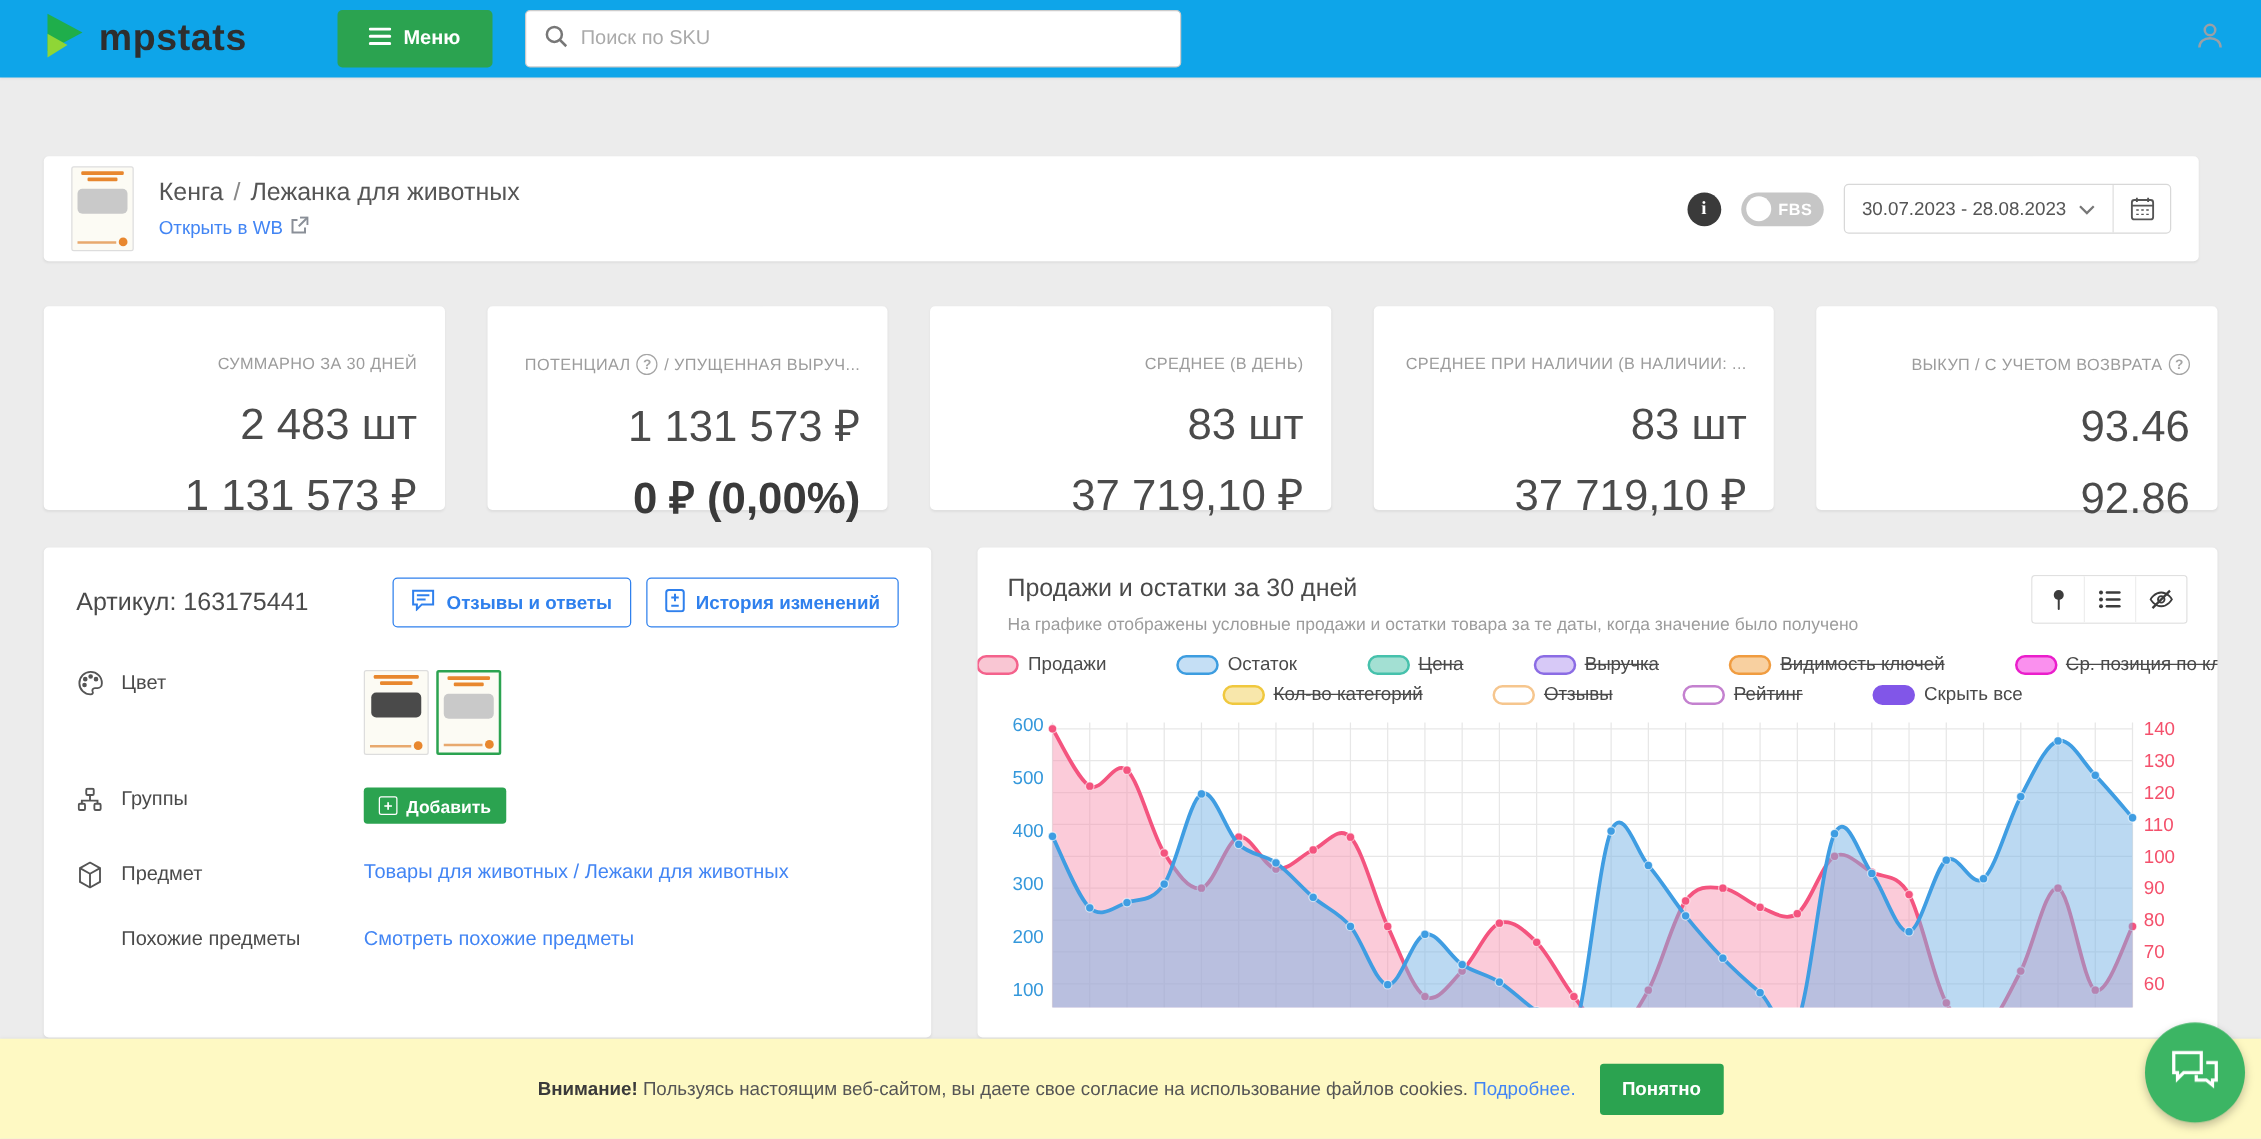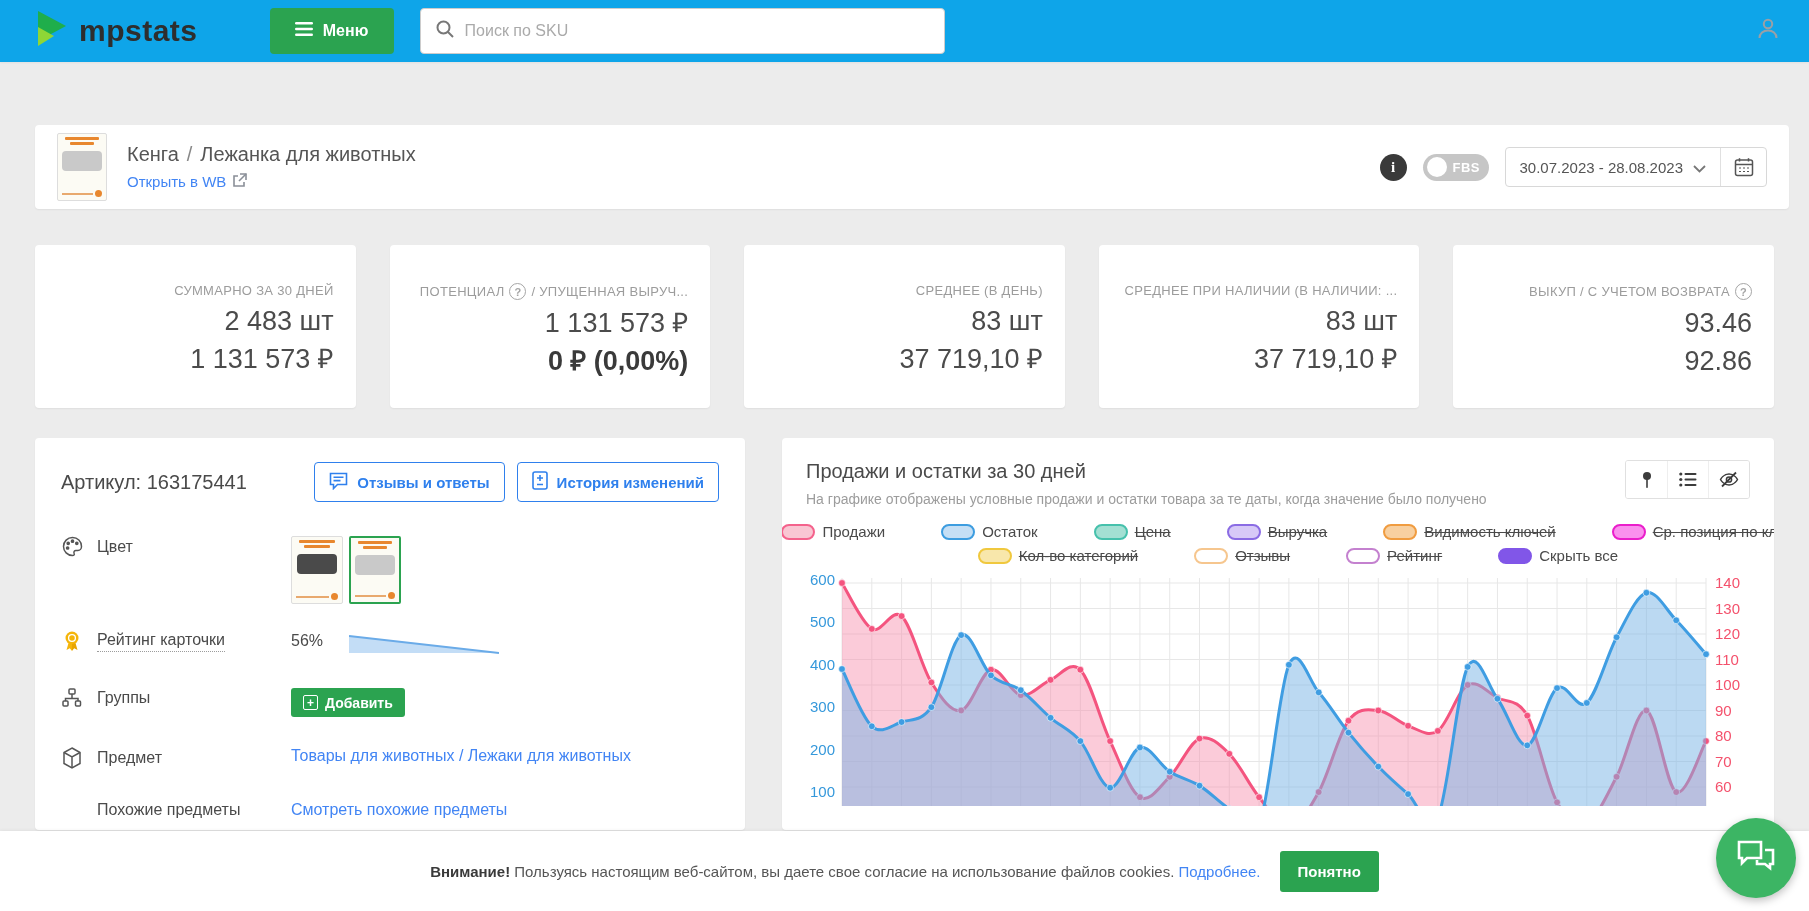--- a/index.html
+++ b/index.html
@@ -12,42 +12,42 @@
   .logo-text { font-size:30px; font-weight:600; color:#2e2e2e; letter-spacing:.5px; }
   .menu-btn { margin-left:72px; background:#2ba350; color:#fff; border:none; border-radius:4px;
               height:46px; width:124px; font-size:16px; font-weight:bold; display:flex; align-items:center; justify-content:center; gap:10px; cursor:pointer; font-family:inherit;}
   .search-wrap { margin-left:26px; width:525px; height:46px; border:1px solid #ccc; border-radius:4px; background:#fff;
                  display:flex; align-items:center; padding:0 14px; gap:10px; }
   .search-wrap input { border:none; outline:none; flex:1; font-size:16px; color:#555; font-family:inherit; }
   .search-wrap input::placeholder { color:#aaa; }
   .user-icon { margin-left:auto; margin-right:28px; color:#9aa0a6; }
 
   
-  .crumb-card { background:#fff; border-radius:4px; margin:63px 20px 0 35px; height:84px;
+  .crumb-card { background:#fff; border-radius:4px; margin:63px 50px 0 35px; height:84px;
                 display:flex; align-items:center; padding:0 22px; box-shadow:0 1px 2px rgba(0,0,0,.06); }
   .crumb-left { display:flex; align-items:center; gap:20px; }
   .crumb-texts .title { font-size:20px; color:#555; }
   .crumb-texts .title .sep { color:#888; margin:0 8px; }
   .wb-link { display:inline-flex; align-items:center; gap:6px; color:#4285f4; font-size:15px; text-decoration:none; margin-top:7px; }
   .crumb-right { margin-left:auto; display:flex; align-items:center; gap:16px; }
   .info-circle { width:27px; height:27px; border-radius:50%; background:#3a3a3a; color:#fff; font-weight:bold;
                  display:flex; align-items:center; justify-content:center; font-size:15px; font-family:"Liberation Serif",serif; cursor:pointer;}
   .fbs-toggle { width:66px; height:27px; border-radius:14px; background:#c6c6c6; display:flex; align-items:center; padding:0 4px; gap:6px; cursor:pointer;}
   .fbs-knob { width:20px; height:20px; border-radius:50%; background:#fff; }
   .fbs-label { color:#fff; font-size:13px; font-weight:bold; letter-spacing:.5px;}
   .date-box { height:40px; border:1px solid #d8d8d8; border-radius:4px; background:#fff; display:flex; align-items:stretch; }
   .date-main { display:flex; align-items:center; gap:10px; padding:0 14px; cursor:pointer; font-size:15px; color:#555; }
   .date-cal { border-left:1px solid #e0e0e0; width:46px; display:flex; align-items:center; justify-content:center; cursor:pointer; color:#555; }
 
   
   .stats-row { display:flex; gap:34px; margin:36px 35px 0 35px; }
   .stat-card { background:#fff; border-radius:4px; flex:1; height:163px; padding:38px 22px 0 16px;
                text-align:right; box-shadow:0 1px 2px rgba(0,0,0,.06); }
   .stat-label { font-size:13px; color:#9c9c9c; letter-spacing:.3px; display:flex; justify-content:flex-end; align-items:center; gap:5px; white-space:nowrap; overflow:hidden;}
-  .stat-v { font-size:27px; color:#4b4b4b; margin-top:8px; line-height:30px;}
+  .stat-v { font-size:35px; color:#4b4b4b; margin-top:27px; line-height:30px;}
   .stat-v.bold { font-weight:bold; color:#3a3a3a; }
   .q-circle { width:17px; height:17px; min-width:17px; border:1.5px solid #a5a5a5; border-radius:50%; color:#a5a5a5;
               font-size:11px; display:inline-flex; align-items:center; justify-content:center; font-weight:bold; cursor:pointer;}
 
   
   .main-row { display:flex; gap:37px; margin:30px 35px 0 35px; align-items:flex-start;}
   .panel { background:#fff; border-radius:4px; box-shadow:0 1px 2px rgba(0,0,0,.06); overflow:hidden; }
   .left-panel { width:710px; height:392px; padding:24px 26px; }
   .right-panel { flex:1; height:392px; padding:22px 24px; position:relative; }
 
@@ -89,21 +89,21 @@
   .tool-btn:first-child{ border-left:none; }
   .legend { margin-top:16px; display:flex; flex-direction:column; gap:7px; }
   .legend-row { display:flex; justify-content:center; gap:16px; flex-wrap:nowrap; }
   .legend-item { display:flex; align-items:center; gap:7px; cursor:pointer;padding-left:40px; }
   .legend-swatch { width:34px; height:16px; border-radius:8px; border:2px solid; }
   .legend-label { font-size:15px; color:#4a4a4a; white-space:nowrap; }
   .legend-label.struck { text-decoration:line-through; }
   .chart-area { margin-top:10px; }
 
   
-  .cookie-banner { position:fixed; left:0; bottom:0; width:100%; height:80px; background:#ffffff; z-index:50;
+  .cookie-banner { position:fixed; left:0; bottom:0; width:100%; height:80px; background:#fef9c3; z-index:50;
                    display:flex; align-items:center; justify-content:center; gap:19px; box-shadow:0 -1px 3px rgba(0,0,0,.05);}
   .cookie-text { font-size:15px; color:#555; }
   .cookie-text b { color:#3a3a3a; }
   .cookie-link { color:#4285f4; text-decoration:none; }
   .ok-btn { background:#2ba350; color:#fff; border:none; border-radius:3px; height:41px; padding:0 18px;
             font-size:15px; font-weight:bold; cursor:pointer; font-family:inherit;}
 
   
   .chat-fab { position:fixed; right:13px; bottom:13px; width:80px; height:80px; border-radius:50%;
               background:#3cb564; z-index:100; display:flex; align-items:center; justify-content:center;
@@ -311,40 +311,20 @@
               <div class="t-line short"></div>
             <div class="t-bed light"></div>
             <div class="t-foot">
                 <span class="fl"></span>
                 <span class="t-paw"></span>
               </div>
           </div>
         </div>
       </div>
 
-      <div class="info-row" style="margin-bottom:28px;">
-        <div class="lab">
-          <span class="ico">
-            <svg width="18" height="22" viewBox="0 0 18 22">
-                <circle cx="9" cy="8" r="6.5" fill="#f5b50a"></circle>
-                <circle cx="9" cy="8" r="3.4" fill="none" stroke="#fff" stroke-width="1.3"></circle>
-                <polygon points="5.5,13 3.5,20 6.8,18.2 9,21 9,14" fill="#f5b50a"></polygon>
-                <polygon points="12.5,13 14.5,20 11.2,18.2 9,21 9,14" fill="#e8a400"></polygon>
-              </svg>
-          </span>
-          <span class="dotted">Рейтинг карточки</span>
-        </div>
-        <span class="rating-val">56%</span>
-        <span>
-          <svg width="150" height="26" viewBox="0 0 150 26">
-              <polygon points="0,6 150,23 0,23" fill="#c3ddf6"></polygon>
-              <line x1="0" y1="6" x2="150" y2="23" stroke="#6aabe8" stroke-width="2"></line>
-            </svg>
-        </span>
-      </div>
 
       <div class="info-row" style="margin-bottom:30px;">
         <div class="lab">
           <span class="ico">
             <svg width="20" height="20" viewBox="0 0 20 20" fill="none" stroke="#555" stroke-width="1.5">
                 <rect x="7" y="1" width="6" height="5" rx="1"></rect>
                 <rect x="1" y="13" width="5" height="5" rx="1"></rect>
                 <rect x="13.5" y="13" width="5" height="5" rx="1"></rect>
                 <path d="M10 6v3M3.5 13v-2.5h12.5V13M10 9v2"></path>
               </svg>

